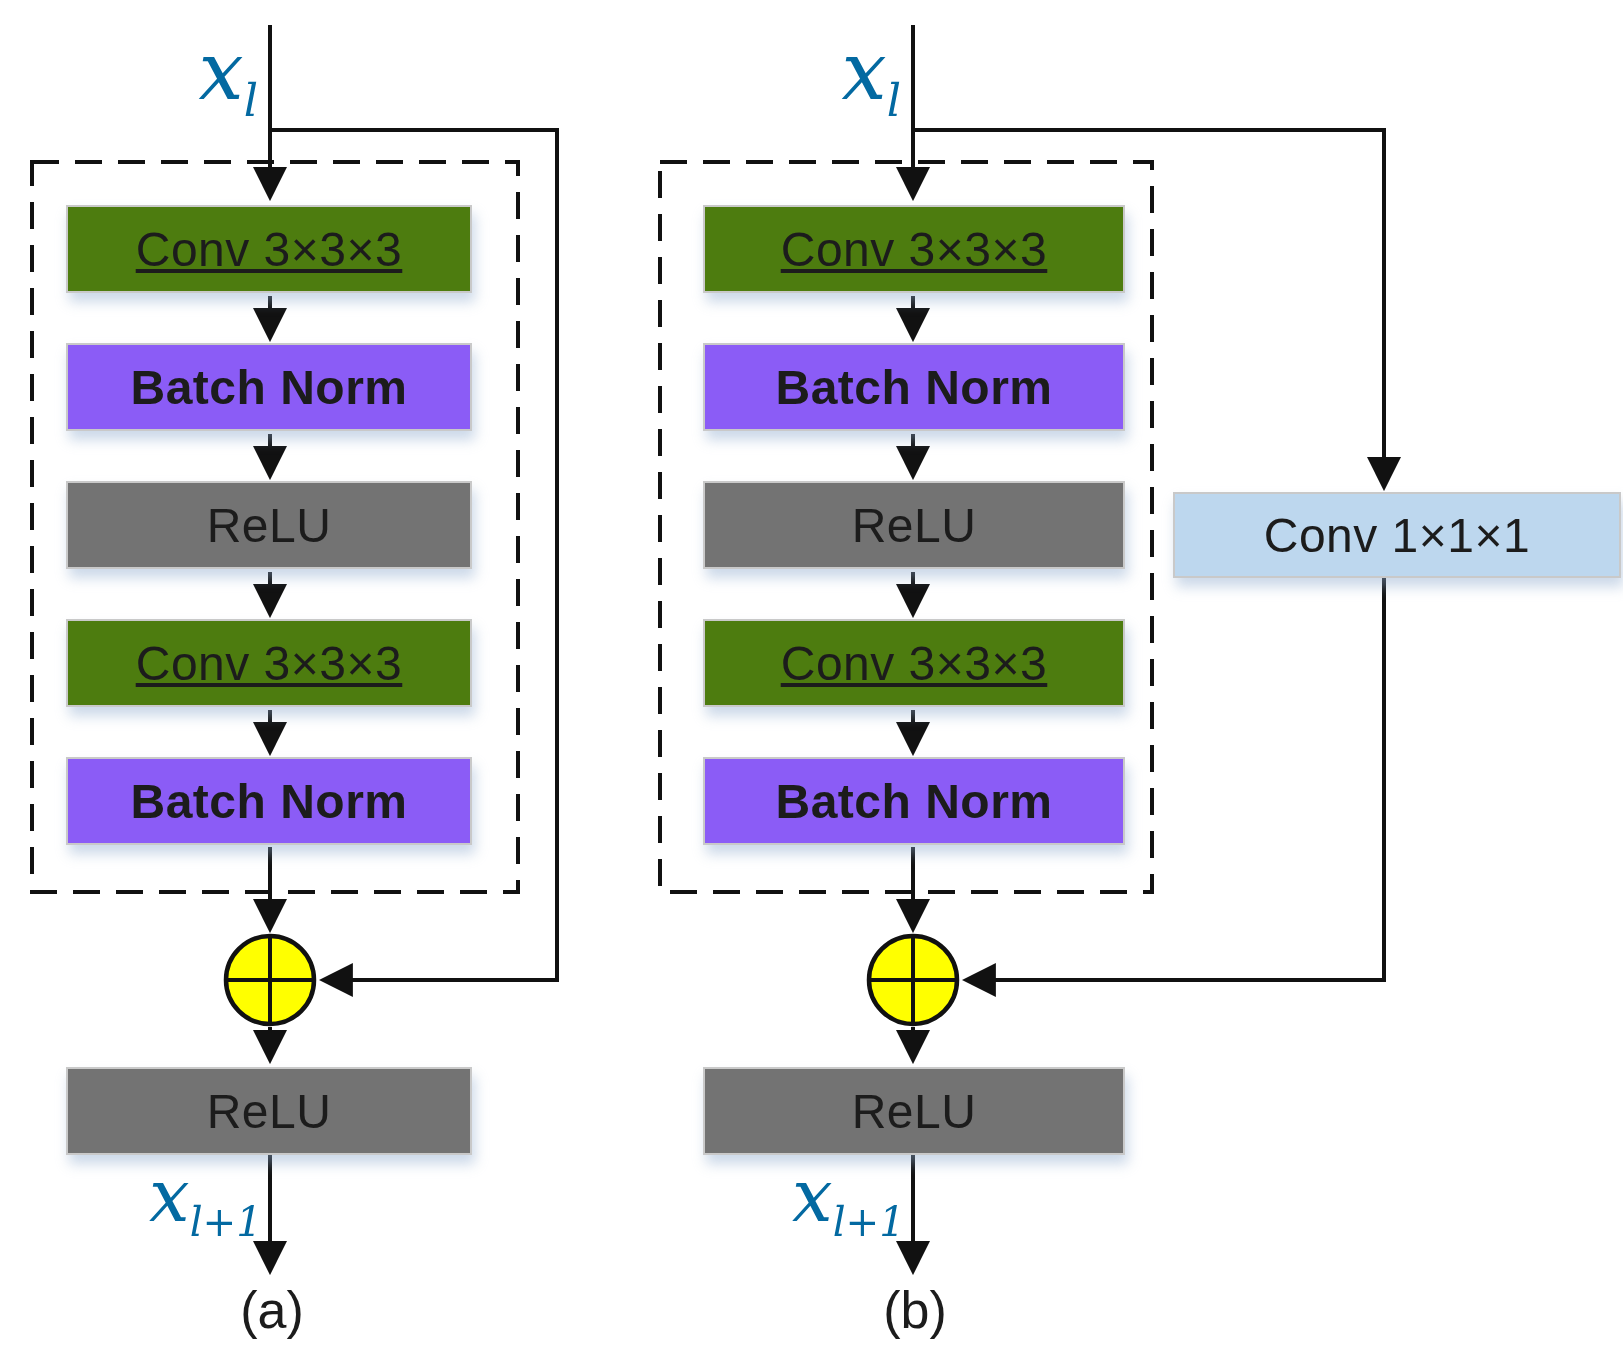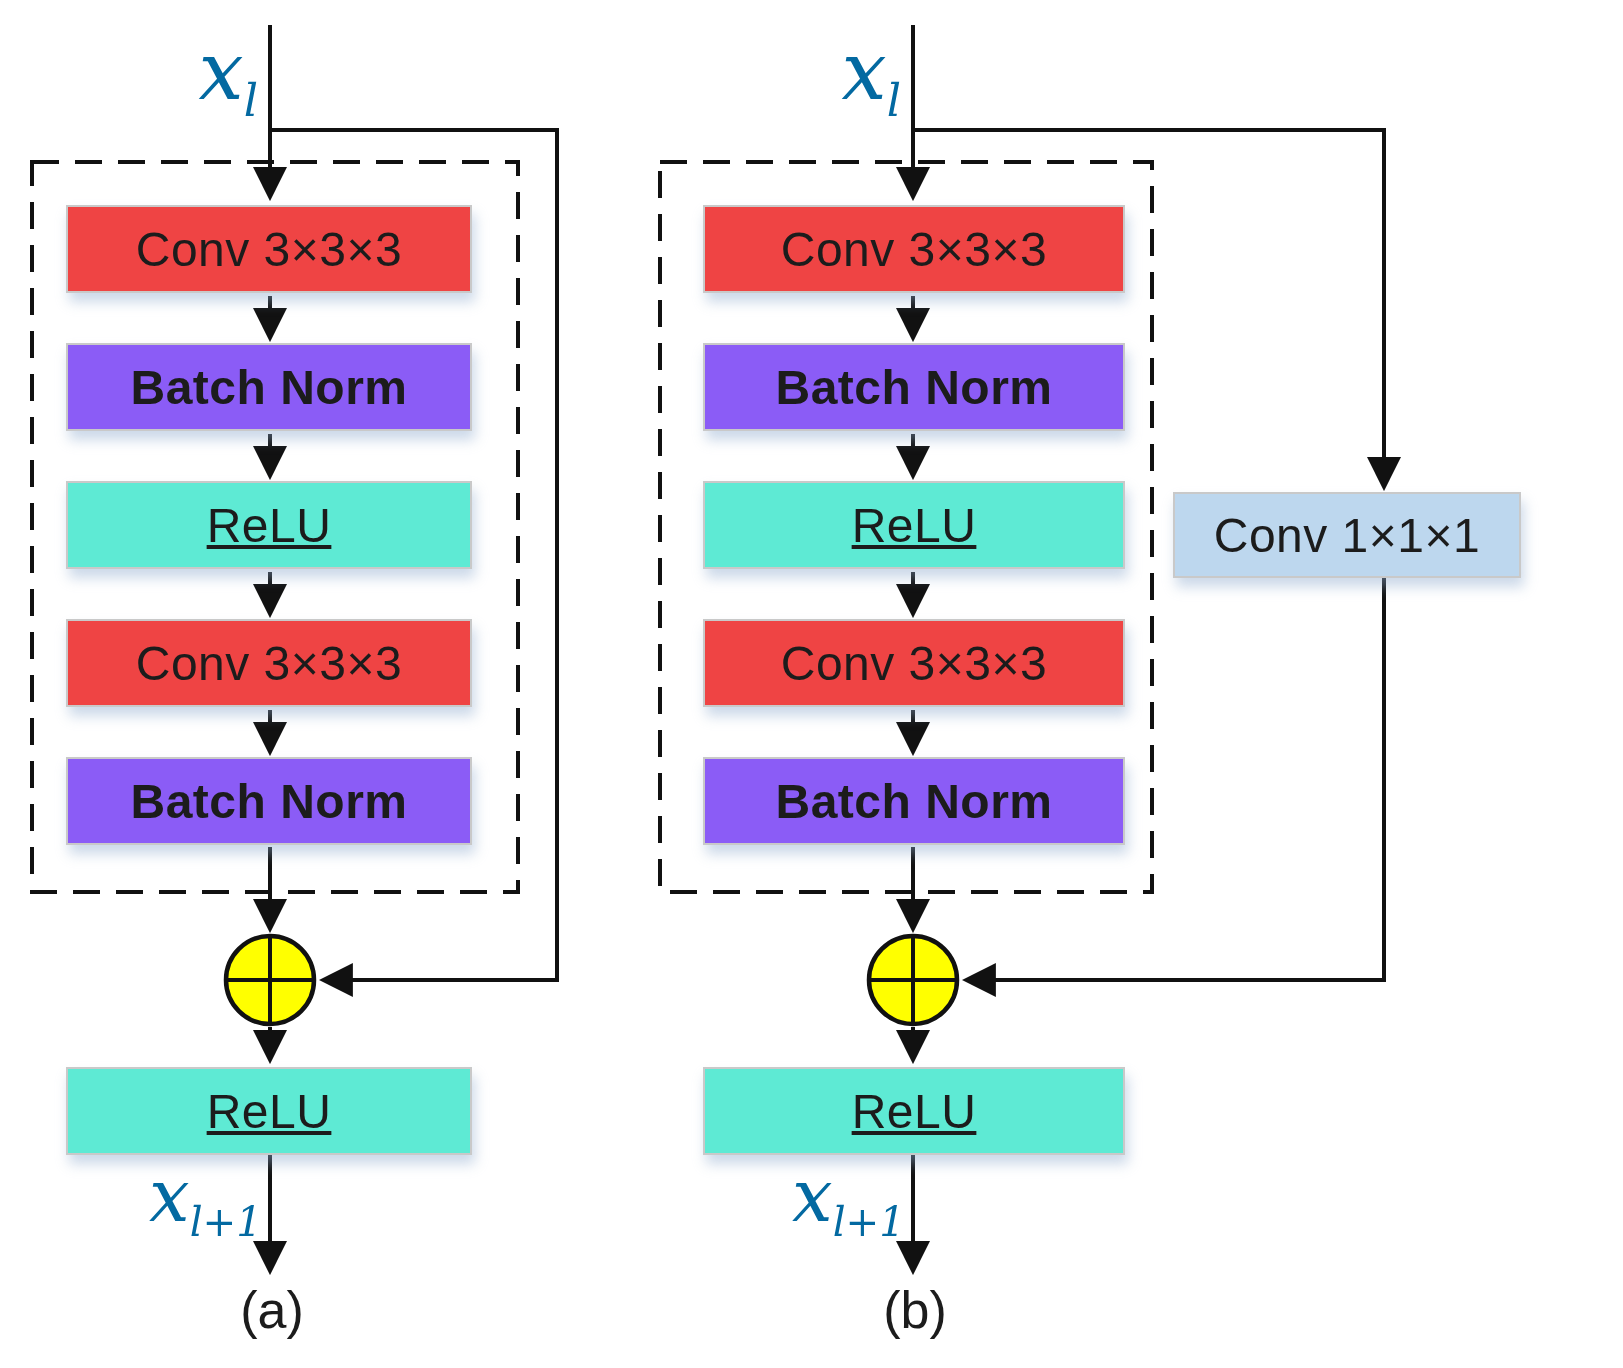--- a/index.html
+++ b/index.html
@@ -13,23 +13,23 @@
   }
   svg.overlay{ position:absolute; left:0; top:0; width:1623px; height:1368px; }
   .block{
     position:absolute; box-sizing:border-box;
     display:flex; align-items:center; justify-content:center;
     font-size:48px; color:#1c1c1c; letter-spacing:0.5px;
     border:2px solid #c9c9c9;
     box-shadow:3px 9px 12px rgba(141,170,207,0.45);
     white-space:nowrap;
   }
-  .conv  { background:#ef4444; }
+  .conv  { background:#4d7c0f;text-decoration:underline; }
   .bn    { background:#8b5cf6;font-weight:bold; }
-  .relu  { background:#5eead4;text-decoration:underline; }
+  .relu  { background:#737373; }
   .conv1 { background:#BDD7EE; }
   .mathlabel{
     position:absolute; font-family:"DejaVu Serif", serif; font-style:italic;
     color:#0369a1; line-height:1; text-align:right;
   }
   .mathlabel sub{ font-size:0.56em; font-style:italic; line-height:1; }
   .caption{
     position:absolute; width:220px; text-align:center;
     font-size:52px; color:#1c1c1c;
   }
@@ -99,21 +99,21 @@
   <div class="block bn" style="left:66px; top:757px; width:406px; height:88px;">Batch Norm</div>
   <div class="block relu" style="left:66px; top:1067px; width:406px; height:88px;">ReLU</div>
 
   <div class="block conv" style="left:703px; top:205px; width:422px; height:88px;">Conv 3×3×3</div>
   <div class="block bn" style="left:703px; top:343px; width:422px; height:88px;">Batch Norm</div>
   <div class="block relu" style="left:703px; top:481px; width:422px; height:88px;">ReLU</div>
   <div class="block conv" style="left:703px; top:619px; width:422px; height:88px;">Conv 3×3×3</div>
   <div class="block bn" style="left:703px; top:757px; width:422px; height:88px;">Batch Norm</div>
   <div class="block relu" style="left:703px; top:1067px; width:422px; height:88px;">ReLU</div>
 
-  <div class="block conv1" style="left:1173px; top:492px; width:348px; height:86px;">Conv 1×1×1</div>
+  <div class="block conv1" style="left:1173px; top:492px; width:448px; height:86px;">Conv 1×1×1</div>
 
   <div class="mathlabel" style="left:118px; top:32px; width:140px; font-size:80px;"><span>x</span><sub>l</sub></div>
 
   <div class="mathlabel" style="left:761px; top:32px; width:140px; font-size:80px;"><span>x</span><sub>l</sub></div>
 
   <div class="mathlabel" style="left:70px; top:1160px; width:192px; font-size:72px;"><span>x</span><sub>l+1</sub></div>
 
   <div class="mathlabel" style="left:713px; top:1160px; width:192px; font-size:72px;"><span>x</span><sub>l+1</sub></div>
 
   <div class="caption" style="left:162px; top:1280px;">(a)</div>

